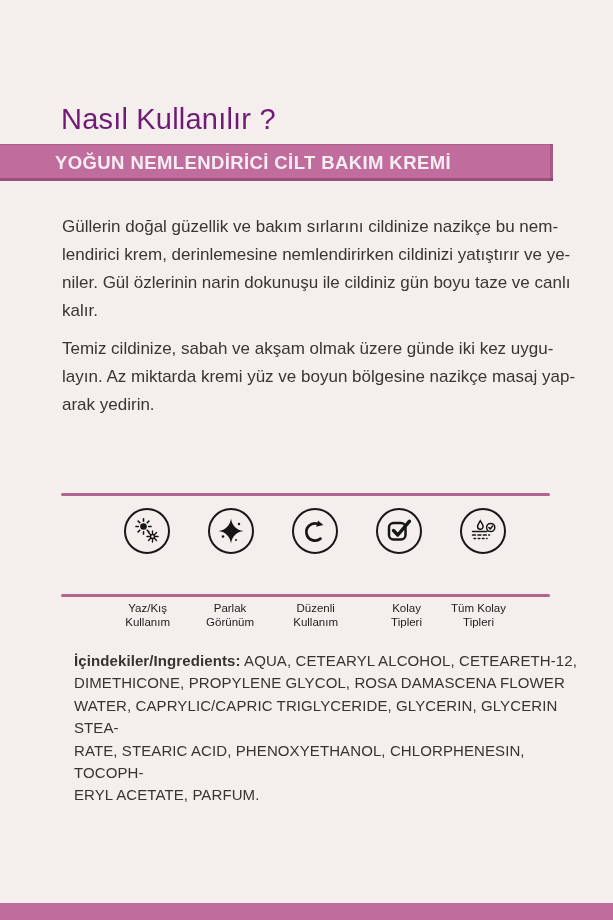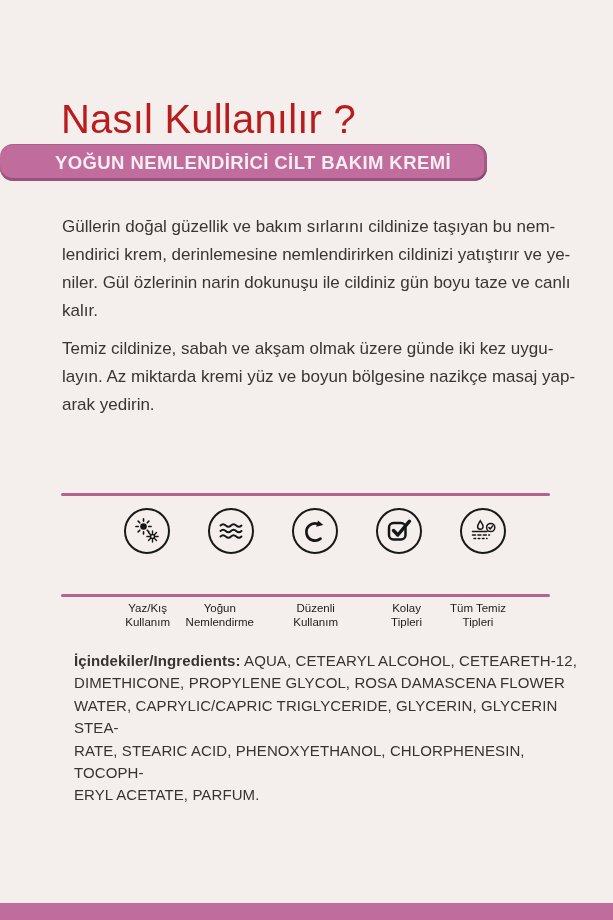--- a/index.html
+++ b/index.html
@@ -3,27 +3,27 @@
 <meta charset="utf-8">
 <style>
   html,body{margin:0;padding:0;}
   body{font-family:"Liberation Sans","DejaVu Sans",sans-serif;}
   .page{
     position:relative;width:613px;height:920px;overflow:hidden;
     background:var(--background,#f4efed);color:var(--text,#38332f);
   }
   .title{
     position:absolute;left:61px;top:101px;margin:0;
-    font-size:40px;font-weight:300;letter-spacing:.2px;color:#b91c1c;line-height:36px;
+    font-size:29px;font-weight:300;letter-spacing:.2px;color:#701a75;line-height:36px;
   }
   .banner{
-    position:absolute;left:0;top:144px;width:487px;height:37px;
+    position:absolute;left:0;top:144px;width:553px;height:37px;
     background:var(--banner,#c06d9d);
     box-shadow:inset 0 -3px 0 rgba(90,30,65,.35), inset -3px 0 0 rgba(90,30,65,.25), inset 0 1px 0 rgba(90,30,65,.18);
-    display:flex;align-items:center;border-radius:13px;
+    display:flex;align-items:center;
   }
   .banner-text{
     padding-left:55px;font-size:18.5px;font-weight:700;letter-spacing:.4px;
     color:var(--banner-text,#f6eef3);
   }
   .body-par{
     position:absolute;left:62px;width:520px;margin:0;
     font-size:17px;line-height:28px;white-space:pre-line;color:#3a3531;
   }
   .p1{top:213px;}
@@ -62,21 +62,21 @@
 <body>
 
 <div class="page">
 
   <h1 class="title">Nasıl Kullanılır ?</h1>
 
   <div class="banner">
     <span class="banner-text">YOĞUN NEMLENDİRİCİ CİLT BAKIM KREMİ</span>
   </div>
 
-  <p class="body-par p1">Güllerin doğal güzellik ve bakım sırlarını cildinize taşıyan bu nem-
+  <p class="body-par p1">Güllerin doğal güzellik ve bakım sırlarını cildinize nazikçe bu nem-
 lendirici krem, derinlemesine nemlendirirken cildinizi yatıştırır ve ye-
 niler. Gül özlerinin narin dokunuşu ile cildiniz gün boyu taze ve canlı
 kalır.</p>
 
   <p class="body-par p2">Temiz cildinize, sabah ve akşam olmak üzere günde iki kez uygu-
 layın. Az miktarda kremi yüz ve boyun bölgesine nazikçe masaj yap-
 arak yedirin.</p>
 
   <div class="divider divider-top"></div>
 
@@ -106,34 +106,33 @@
             <line x1="18.4" y1="18.4" x2="16.5" y2="16.5"></line>
             <line x1="20.5" y1="17.5" x2="20.5" y2="14.9"></line>
             <line x1="22.6" y1="18.4" x2="24.5" y2="16.5"></line>
           </g>
         </svg>
       </div>
       <div class="feature-label">Yaz/Kış
 Kullanım</div>
     </div>
 
-
     <div class="feature">
       <div class="feature-circle">
         <svg width="30" height="30" viewBox="0 0 30 30">
-          <g stroke="#161616" stroke-width="1.9" fill="none" stroke-linecap="round">
-            <path d="M4.5 9.5 Q7 6.9 9.75 9.5 T15 9.5 T20.25 9.5 T25.5 9.5"></path>
-            <path d="M4.5 15 Q7 12.4 9.75 15 T15 15 T20.25 15 T25.5 15"></path>
-            <path d="M4.5 20.5 Q7 17.9 9.75 20.5 T15 20.5 T20.25 20.5 T25.5 20.5"></path>
-          </g>
+          <path d="M15 2.5 C15.9 9.5 20.5 14.1 27.5 15 C20.5 15.9 15.9 20.5 15 27.5 C14.1 20.5 9.5 15.9 2.5 15 C9.5 14.1 14.1 9.5 15 2.5 Z" fill="#161616"></path>
+          <circle cx="23" cy="8" r="1.2" fill="#161616"></circle>
+          <circle cx="7" cy="20.5" r="1.3" fill="#161616"></circle>
+          <circle cx="20" cy="24" r="1" fill="#161616"></circle>
         </svg>
       </div>
-      <div class="feature-label">Yoğun
-Nemlendirme</div>
+      <div class="feature-label">Parlak
+Görünüm</div>
     </div>
+
 
     <div class="feature">
       <div class="feature-circle">
         <svg width="30" height="30" viewBox="0 0 30 30">
           <path d="M20.5 22.6 A8.6 8.6 0 1 1 17.2 7.7" fill="none" stroke="#161616" stroke-width="2.7" stroke-linecap="round"></path>
           <path d="M18 4.6 L23.3 9 L16.2 10.8 Z" fill="#161616"></path>
         </svg>
       </div>
       <div class="feature-label">Düzenli
 Kullanım</div>
@@ -156,21 +155,21 @@
           <g stroke="#161616" stroke-width="1.5" fill="none" stroke-linecap="round">
             <path d="M12.3 4.8 C10.9 7.2 9.6 8.9 9.6 10.6 a2.75 2.75 0 0 0 5.5 0 C15.1 8.9 13.8 7.2 12.3 4.8 Z"></path>
             <line x1="4.5" y1="15.5" x2="19" y2="15.5"></line>
             <line x1="4.5" y1="19" x2="21.5" y2="19" stroke-dasharray="3 2.4"></line>
             <line x1="6" y1="22.5" x2="19" y2="22.5" stroke-dasharray="1.6 2.6"></line>
           </g>
           <circle cx="22.7" cy="11.5" r="4.1" fill="#f4efed" stroke="#161616" stroke-width="1.5"></circle>
           <path d="M20.9 11.5 L22.2 12.9 L24.6 10" fill="none" stroke="#161616" stroke-width="1.5" stroke-linecap="round" stroke-linejoin="round"></path>
         </svg>
       </div>
-      <div class="feature-label">Tüm Temiz
+      <div class="feature-label">Tüm Kolay
 Tipleri</div>
     </div>
 
   </div>
 
   <div class="divider divider-bottom"></div>
 
   <p class="ingredients"><b>İçindekiler/Ingredients:</b><span> AQUA, CETEARYL ALCOHOL, CETEARETH-12,
 DIMETHICONE, PROPYLENE GLYCOL, ROSA DAMASCENA FLOWER
 WATER, CAPRYLIC/CAPRIC TRIGLYCERIDE, GLYCERIN, GLYCERIN STEA-

